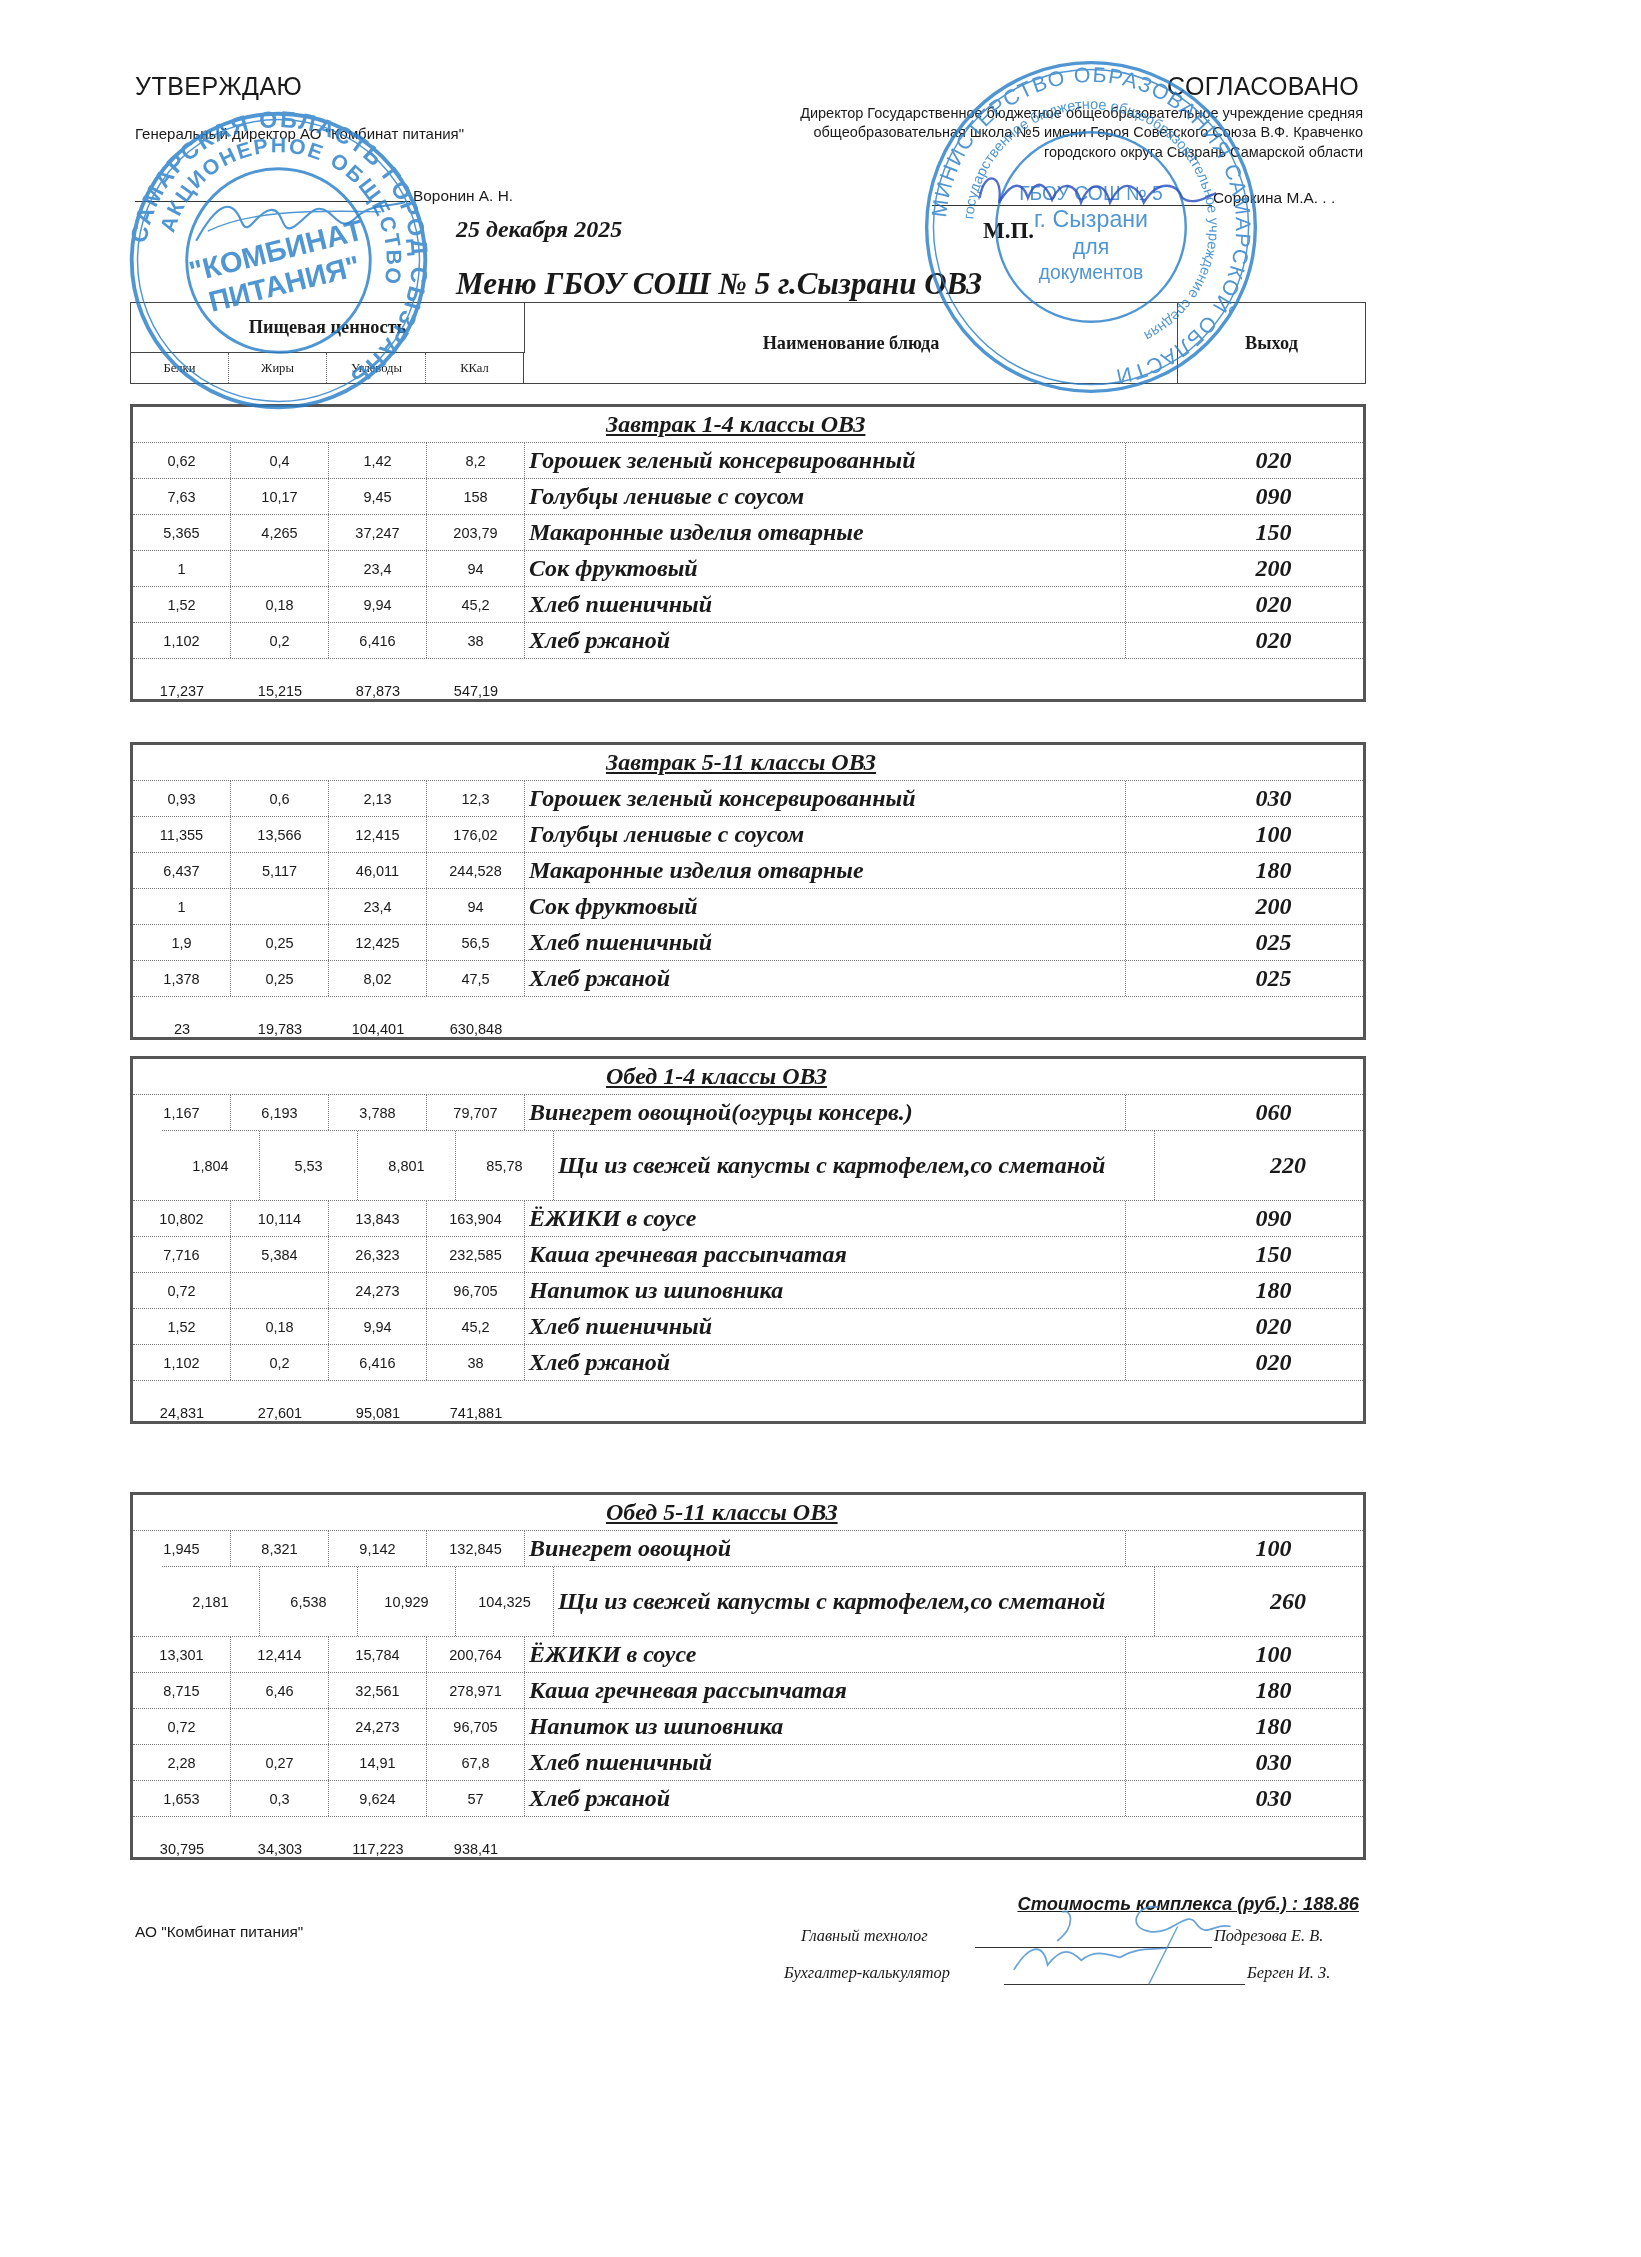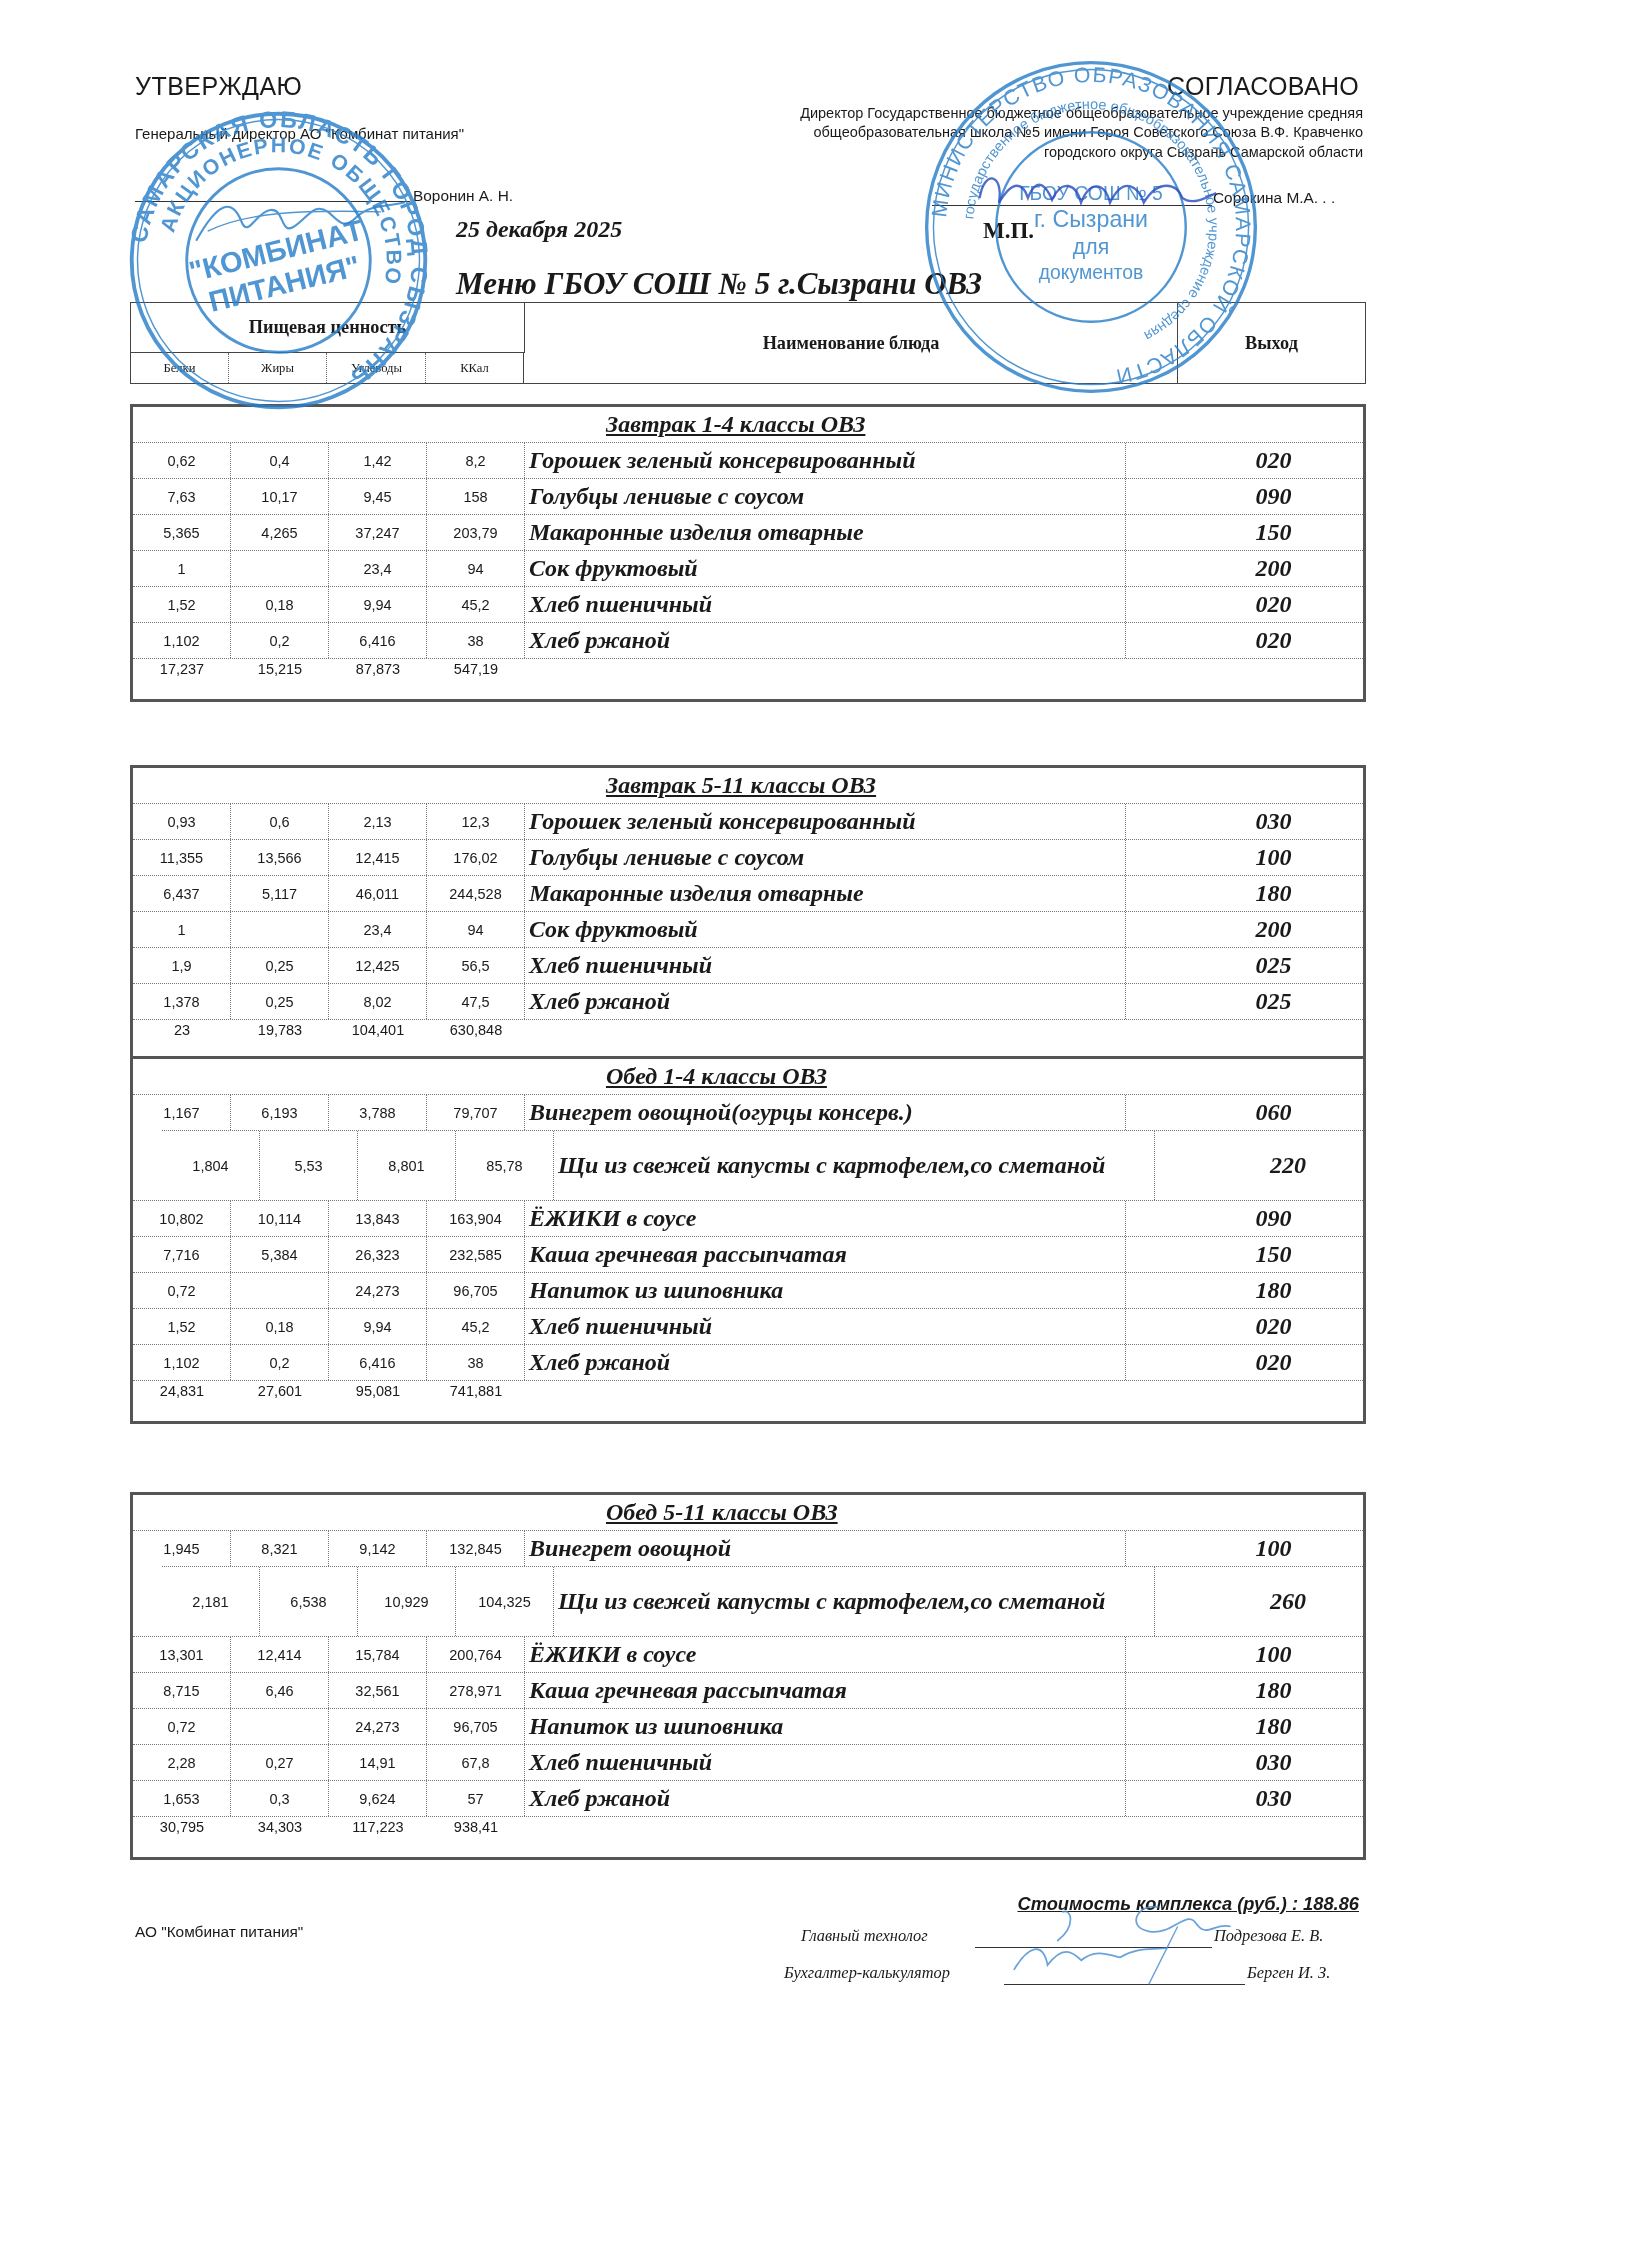--- a/index.html
+++ b/index.html
@@ -35,21 +35,21 @@
   
   .section { position: absolute; left: 130px; width: 1236px; border: 3.9px solid #555; background: #fff; }
   .sec-title { height: 35px; position: relative; }
   .sec-title span { position: absolute; left: 473px; top: 3.9px; font-family: "Liberation Serif", serif; font-style: italic; font-weight: bold; font-size: 24px; text-decoration: underline; }
   .row { display: flex; border-top: 1px dotted #777; height: 36px; }
   .row.tall { height: 70px; margin-left: 29px; }
   .num { width: 98px; border-right: 1px dotted #777; display: flex; align-items: center; justify-content: center; font-size: 14.5px; }
   .num:nth-child(4) { border-right: 1px dotted #777; }
   .dish { width: 601px; border-right: 1px dotted #777; display: flex; align-items: center; padding-left: 3.9px; font-family: "Liberation Serif", serif; font-style: italic; font-weight: bold; font-size: 24px; line-height: 29px; }
   .out { flex: 1; display: flex; align-items: center; justify-content: center; padding-left: 58px; font-family: "Liberation Serif", serif; font-style: italic; font-weight: bold; font-size: 24px; }
-  .total-row { display: flex; height: 41px; border-top: 1px dotted #777; }
+  .total-row { display: flex; height: 41px; border-top: 1px dotted #777; align-items: flex-end; }
   .total-row .tnum { width: 98px; display: flex; align-items: flex-start; justify-content: center; padding-top: 1.9px; font-size: 14.5px; }
   .total-row .tsep { flex: 1; }
 
   
   #cost-label { right: 282px; top: 1887px; font-size: 18.3px; font-weight: bold; font-style: italic; text-decoration: underline; margin-top: 6px; }
   #company { left: 135px; top: 1923px; font-size: 15.4px; }
   #tech-role { left: 801px; top: 1926px; font-size: 16.4px; font-style: italic; font-family: "Liberation Serif", serif; }
   #tech-line { left: 975px; top: 1947px; width: 237px; border-top: 1.4px solid #333; }
   #tech-name { left: 1214px; top: 1926px; font-size: 16.4px; font-style: italic; font-family: "Liberation Serif", serif; }
   #acc-role { left: 784px; top: 1963px; font-size: 16.4px; font-style: italic; font-family: "Liberation Serif", serif; }
@@ -144,21 +144,21 @@
         <div class="out">020</div>
       </div>
       <div class="total-row">
         <div class="tnum">17,237</div>
         <div class="tnum">15,215</div>
         <div class="tnum">87,873</div>
         <div class="tnum">547,19</div>
         <div class="tsep"></div>
       </div>
     </div>
-    <div class="section" style="top: 742px; margin-top: 23px;">
+    <div class="section" style="top: 742px;">
       <div class="sec-title">
         <span>Завтрак 5-11 классы ОВЗ</span>
       </div>
       <div class="row">
         <div class="num">0,93</div>
         <div class="num">0,6</div>
         <div class="num">2,13</div>
         <div class="num">12,3</div>
         <div class="dish">Горошек зеленый консервированный</div>
         <div class="out">030</div>

